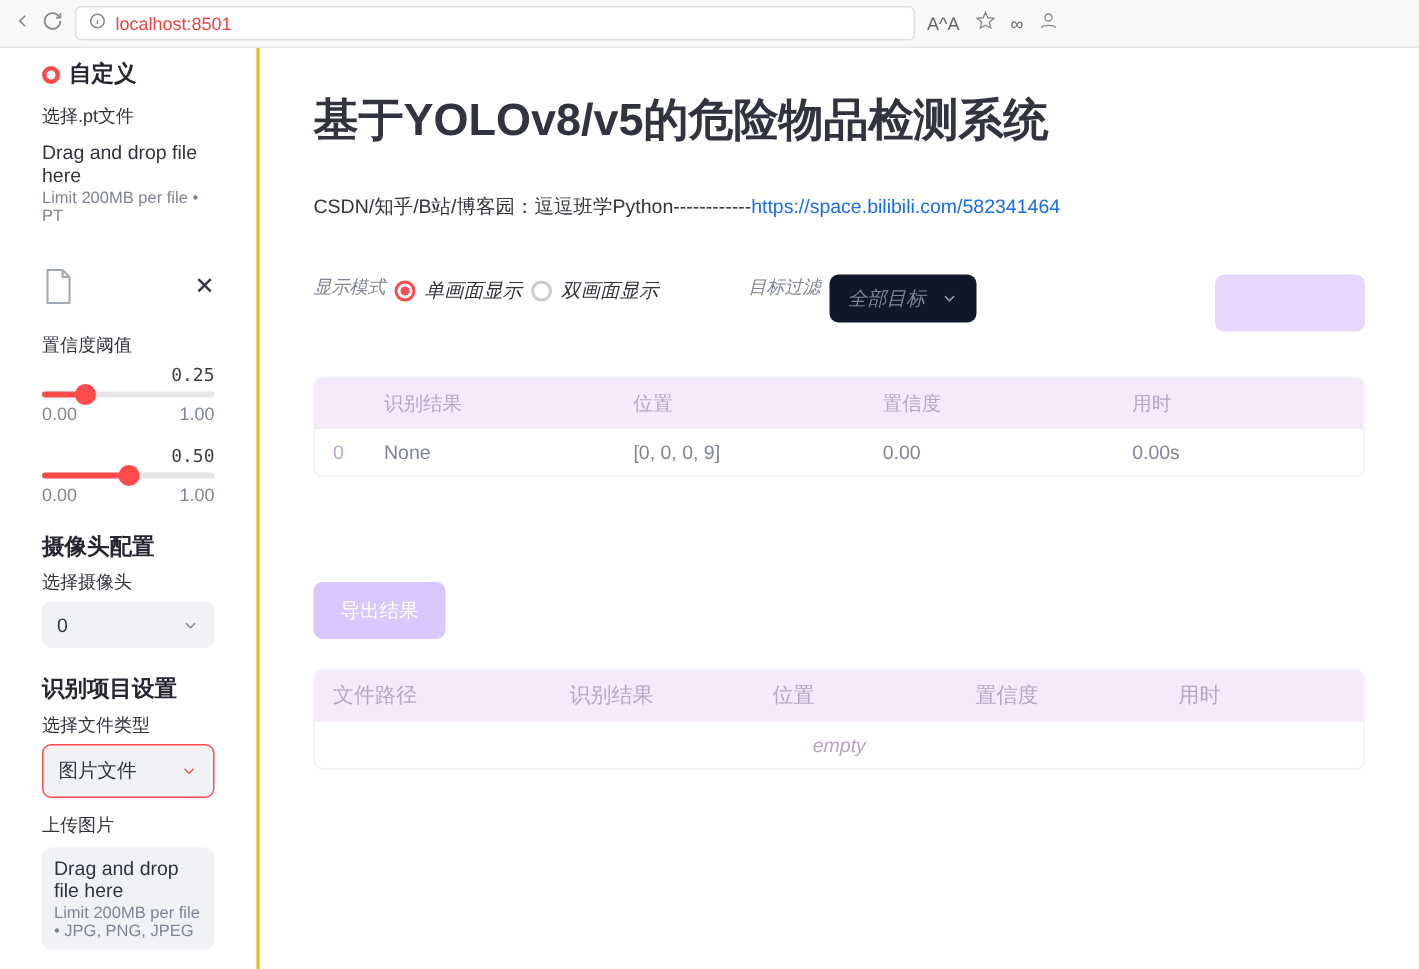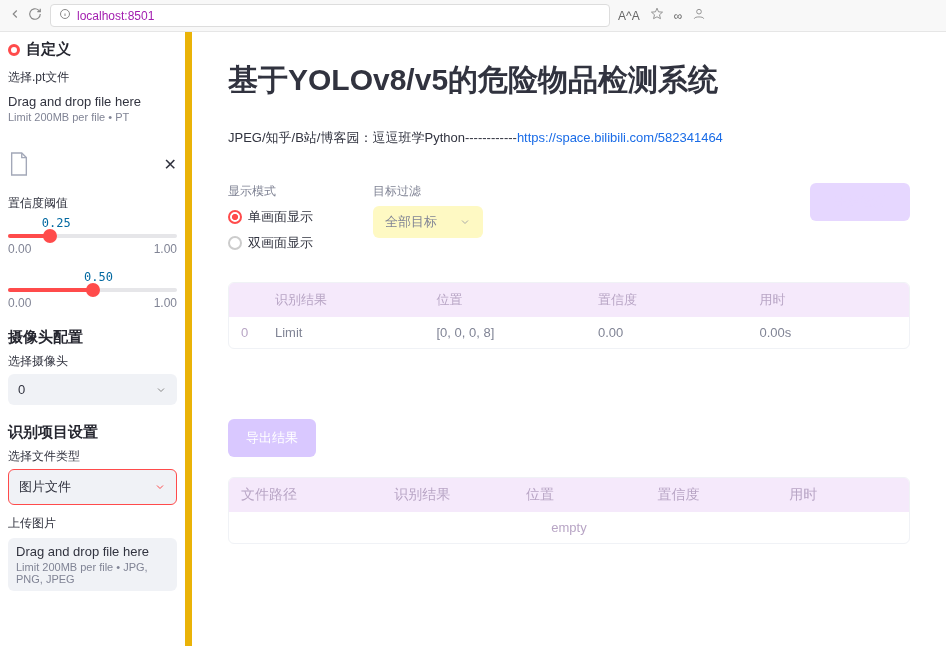--- a/index.html
+++ b/index.html
@@ -2,81 +2,81 @@
 <html><head>
 <meta charset="utf-8">
 <style>
 * { box-sizing: border-box; margin: 0; padding: 0; font-family: "Segoe UI", Arial, sans-serif; }
 body { background: #fff; color: #262730; font-size: 14px; width: 946px; height: 646px; overflow: hidden; }
 
 
 .browser-bar { height: 32px; display: flex; align-items: center; border-bottom: 1px solid #e6e6e6; padding: 0 8px; gap: 8px; background: #f8f8f8; }
 .browser-bar .nav { display: flex; gap: 6px; align-items: center; }
 .browser-bar svg { width: 14px; height: 14px; }
-.addr { flex: 1; display: flex; align-items: center; gap: 6px; background: #fff; border: 1px solid #ddd; border-radius: 4px; padding: 3px 8px; font-size: 12px; color: #a21caf; max-width: 560px; }
+.addr { flex: 1; display: flex; align-items: center; gap: 6px; background: #fff; border: 1px solid #ddd; border-radius: 4px; padding: 3px 8px; font-size: 12px; color: #ef4444; max-width: 560px; }
 .addr svg { width: 12px; height: 12px; }
 .bar-right { display: flex; gap: 10px; align-items: center; color: #666; font-size: 12px; }
 
 .app { display: flex; height: 614px; }
 
 
-.sidebar { width: 192px; border-right: 7px solid #eab308; padding: 8px 8px 0; overflow-y: auto; font-size: 13px; }
+.sidebar { width: 173px; border-right: 2px solid #eab308; padding: 8px 28px 0; overflow-y: auto; font-size: 13px; }
 .sb-header { display: flex; align-items: center; gap: 6px; margin-bottom: 10px; }
 .sb-header .rec { width: 12px; height: 12px; border-radius: 50%; border: 3px solid #ff4b4b; }
 .sb-title { font-weight: 600; font-size: 15px; }
 .sb-label { font-size: 12px; color: #31333f; margin: 6px 0 4px; }
 .uploader { border: none; border-radius: 6px; padding: 4px 0 8px; }
 .drag { font-size: 13px; color: #31333f; }
 .hint { font-size: 11px; color: #808495; margin-top: 2px; }
 .browse { display: inline-block; margin-top: 8px; border: 1px solid #d5d5d9; border-radius: 6px; padding: 6px 14px; background: #fff; font-size: 13px; cursor: pointer; }
 .file-row { display: flex; align-items: center; gap: 10px; margin-top: 16px; padding: 4px 0; }
 .file-ico { width: 22px; height: 26px; }
 .file-name { font-size: 13px; color: #31333f; }
 .file-size { font-size: 11px; color: #808495; }
 .close-x { margin-left: auto; cursor: pointer; font-size: 16px; color: #31333f; }
 
 .slider-wrap { margin-top: 14px; }
-.slider-val { color: #0369a1; font-family: monospace; font-size: 12px; }
+.slider-val { color: #404040; font-family: monospace; font-size: 12px; text-align: right; }
 .slider-track { position: relative; height: 4px; background: #e6e6e9; border-radius: 2px; margin-top: 4px; }
 .slider-fill { position: absolute; height: 4px; background: #ff4b4b; border-radius: 2px; }
 .slider-thumb { position: absolute; width: 14px; height: 14px; background: #ff4b4b; border-radius: 50%; top: -5px; transform: translateX(-50%); }
 .slider-ends { display: flex; justify-content: space-between; font-family: monospace; font-size: 12px; color: #808495; margin-top: 4px; }
 
 .sb-h3 { font-weight: 700; font-size: 15px; margin-top: 18px; margin-bottom: 6px; }
 .select { background: #f0f2f6; border-radius: 6px; padding: 8px 10px; display: flex; justify-content: space-between; align-items: center; color: #31333f; cursor: pointer; }
 .select.accent { border: 1px solid #ff4b4b; }
 .select svg { width: 12px; height: 12px; }
 
 .upload2 { margin-top: 6px; background: #f0f2f6; border-radius: 6px; padding: 6px 8px; }
 
 
 .main { flex: 1; padding: 20px 36px 0 36px; overflow-y: auto; }
 h1 { font-size: 30px; font-weight: 700; margin: 8px 0 28px; color: #31333f; }
 .byline { font-size: 13px; color: #31333f; margin-bottom: 36px; }
 .byline a { color: #1a6ce7; }
 
 .controls { display: flex; gap: 60px; align-items: flex-start; margin-bottom: 30px; }
-.ctrl-col { display: flex; flex-direction: column; gap: 6px; }
+.ctrl-col { display: flex; flex-direction: row; gap: 6px; font-style: italic; }
 .ctrl-label { font-size: 12px; color: #808495; }
 .radio-row { display: flex; align-items: center; gap: 6px; font-size: 13px; color: #31333f; margin-top: 2px; }
 .radio { width: 14px; height: 14px; border-radius: 50%; border: 2px solid #ccc; display: inline-block; }
 .radio.on { border-color: #ff4b4b; background: radial-gradient(circle,#ff4b4b 40%,#fff 45%); }
-.dropdown { background: #fef9c3; border-radius: 6px; padding: 7px 12px; width: 110px; display: flex; justify-content: space-between; align-items: center; color: #808495; font-size: 13px; }
+.dropdown { background: #0f172a; border-radius: 6px; padding: 7px 12px; width: 98px; display: flex; justify-content: space-between; align-items: center; color: #808495; font-size: 13px; }
 .start-btn { background: #e6d7ff; color: #e6d7ff; border-radius: 6px; padding: 10px 24px; font-size: 13px; }
 
 .table { margin-top: 8px; border: 1px solid #f0f2f6; border-radius: 6px; overflow: hidden; font-size: 13px; }
 .thead { display: flex; background: #f5e9fb; color: #b8a5c5; }
 .thead > div, .trow > div { flex: 1; padding: 8px 12px; text-align: left; }
 .thead > div:first-child, .trow > div:first-child { flex: 0 0 34px; color: #b8a5c5; }
 .trow { display: flex; color: #808495; }
 
 .export-btn { margin-top: 70px; background: #d9c8ff; color: #fff; border-radius: 6px; padding: 10px 18px; display: inline-block; font-size: 13px; }
 
 .table2 { margin-top: 20px; border: 1px solid #f0f2f6; border-radius: 6px; overflow: hidden; }
-.empty { text-align: center; color: #b8a5c5; padding: 8px; font-size: 13px; }
+.empty { text-align: center; color: #b8a5c5; font-style: italic; padding: 8px; font-size: 13px; }
 </style>
 </head>
 <body>
 
 <div class="browser-bar">
   <div class="nav">
     <span><svg viewBox="0 0 24 24" fill="none" stroke="#888" stroke-width="2">
           <path d="M15 18l-6-6 6-6"></path>
         </svg></span>
     <span><svg viewBox="0 0 24 24" fill="none" stroke="#888" stroke-width="2">
@@ -171,21 +171,21 @@
     <div class="sb-label" style="margin-top:10px">上传图片</div>
     <div class="upload2">
       <div class="drag">Drag and drop file here</div>
       <div class="hint">Limit 200MB per file • JPG, PNG, JPEG</div>
     </div>
   </aside>
 
   <main class="main">
     <h1>基于YOLOv8/v5的危险物品检测系统</h1>
     <div class="byline">
-      <span>JPEG/知乎/B站/博客园：逗逗班学Python------------</span><a>https://space.bilibili.com/582341464</a>
+      <span>CSDN/知乎/B站/博客园：逗逗班学Python------------</span><a>https://space.bilibili.com/582341464</a>
     </div>
 
     <div class="controls">
       <div class="ctrl-col">
         <div class="ctrl-label">显示模式</div>
         <label class="radio-row">
             <span class="radio on"></span>
             <span>单画面显示</span>
           </label>
         <label class="radio-row">
@@ -210,22 +210,22 @@
     <div class="table">
       <div class="thead">
         <div></div>
         <div>识别结果</div>
         <div>位置</div>
         <div>置信度</div>
         <div>用时</div>
       </div>
       <div class="trow">
         <div>0</div>
-        <div>Limit</div>
-        <div>[0, 0, 0, 8]</div>
+        <div>None</div>
+        <div>[0, 0, 0, 9]</div>
         <div>0.00</div>
         <div>0.00s</div>
       </div>
     </div>
 
     <div class="export-btn">导出结果</div>
 
     <div class="table2">
       <div class="thead">
         <div style="flex:1.2">文件路径</div>

